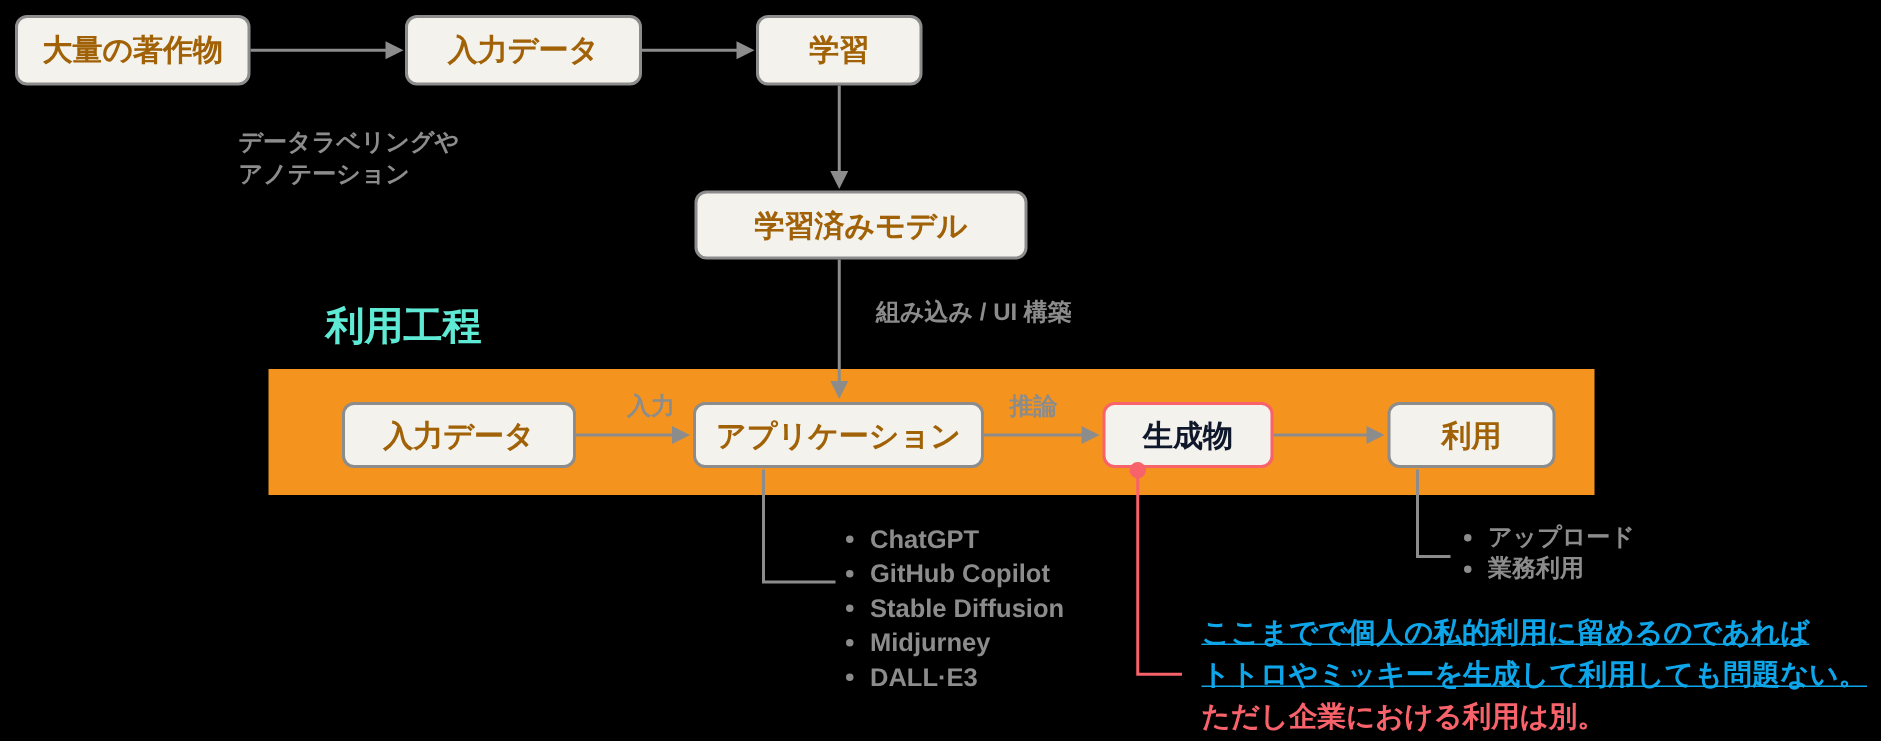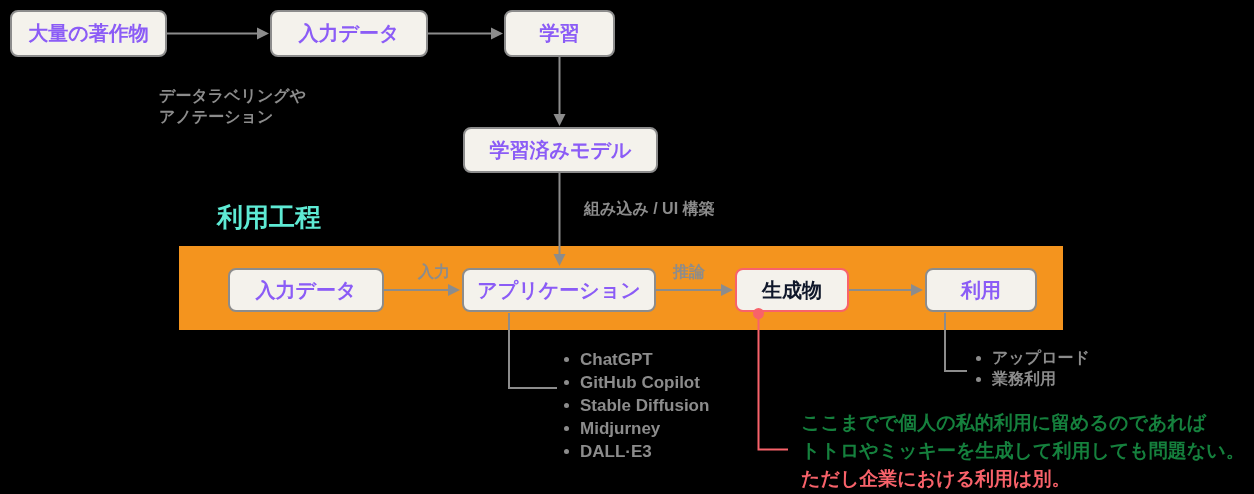--- a/index.html
+++ b/index.html
@@ -26,30 +26,30 @@
     z-index: 2;
   }
   .node {
     position: absolute;
     display: flex;
     align-items: center;
     justify-content: center;
     background: #F4F2EC;
     border: 2.5px solid #8C8C8C;
     border-radius: 8px;
-    color: #8b5cf6;
+    color: #a16207;
     font-size: 20px;
     z-index: 3;
   }
   .node.red { border-color: #F8626A; color: #0f172a; align-items: center; }
   .row1 { top: 10px; height: 47px; }
   #box-works   { left: 10px;  width: 157px; }
   #box-dataset { left: 270px; width: 158px; }
   #box-train   { left: 504px; width: 111px; }
-  #box-model   { left: 463px; top: 127px; width: 195px; height: 46px; }
+  #box-model   { left: 463px; top: 127px; width: 222px; height: 46px; }
   .bandnode { top: 268px; height: 44px; }
   #box-input { left: 228px; width: 156px; }
   #box-app   { left: 462px; width: 194px; }
   #box-gen   { left: 735px; width: 114px; }
   #box-use   { left: 925px; width: 112px; }
   .lbl {
     position: absolute;
     color: #8C8C8C;
     font-size: 16px;
     line-height: 21px;
@@ -89,21 +89,21 @@
   }
   #app-list .li .dot { margin-left: 5px; }
   .note {
     position: absolute;
     left: 801px; top: 409px;
     font-size: 19px;
     line-height: 28px;
     z-index: 3;
     white-space: nowrap;
   }
-  .note .gray { color: #15803d; }
+  .note .gray { color: #0ea5e9; text-decoration: underline; }
   .note .warn { color: #F8626A; }
   #gen-dot {
     position: absolute;
     left: 753px; top: 308px;
     width: 11px; height: 11px;
     border-radius: 50%;
     background: #F8626A;
     z-index: 4;
   }
   .wire { stroke: #8C8C8C; stroke-width: 2; fill: none; }

